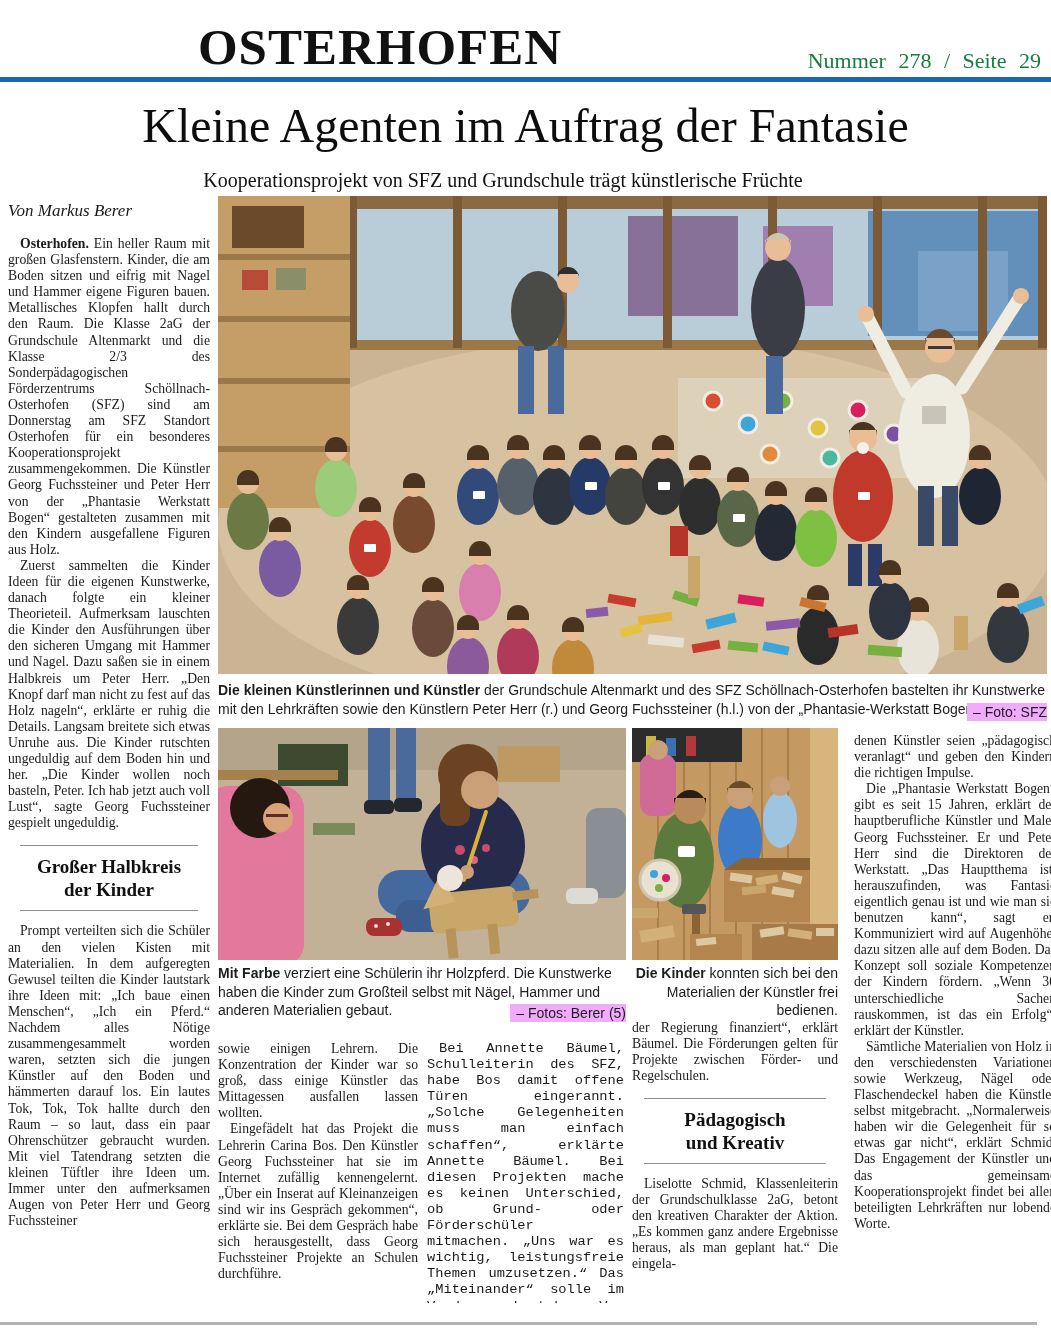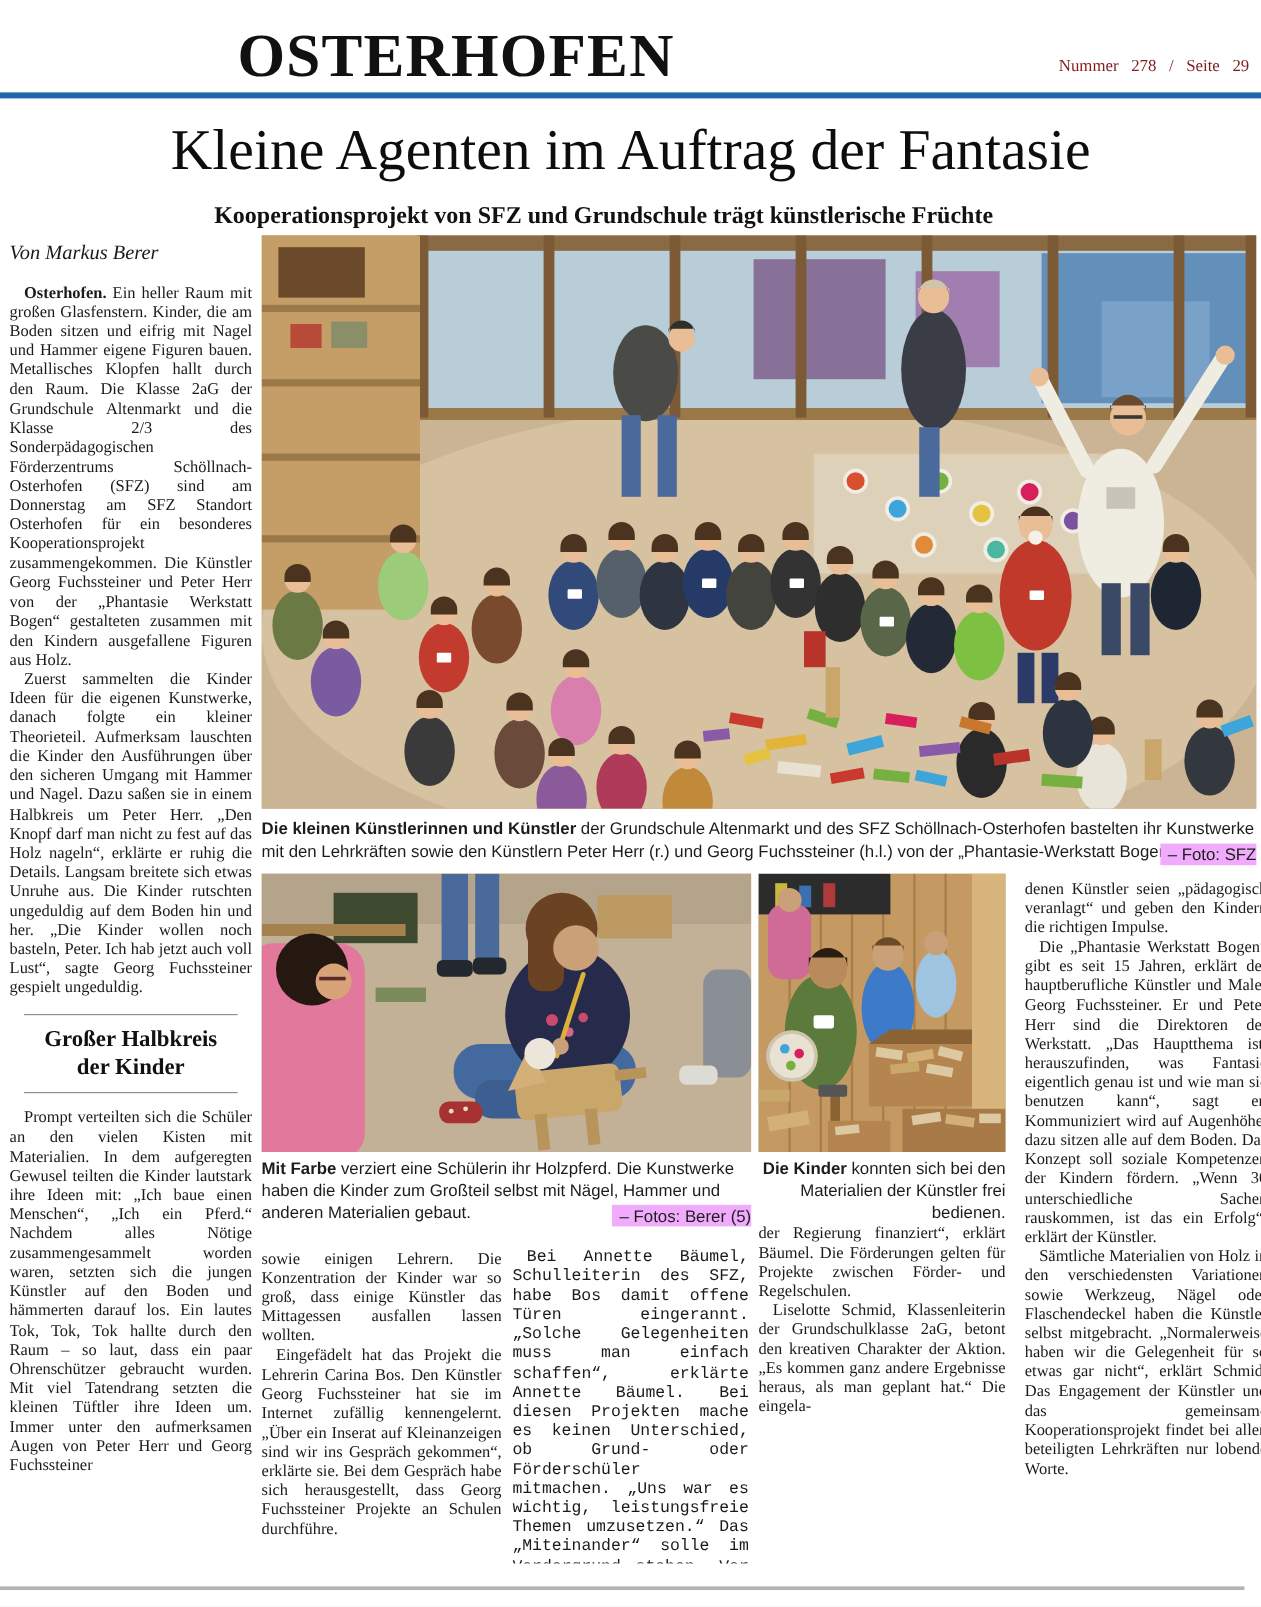--- a/index.html
+++ b/index.html
@@ -7,32 +7,32 @@
     position:relative;width:1051px;height:1339px;background:#ffffff;
     margin:0 auto;overflow:hidden;
     font-family:"Liberation Serif",serif;color:#1a1a1a;
   }
   
   .masthead{
     position:absolute;left:170px;top:18px;width:420px;text-align:center;
     font-size:51px;font-weight:700;letter-spacing:1px;color:#111;
   }
   .issue-info{
-    position:absolute;right:10px;top:48px;font-size:14px;color:#7f1d1d;word-spacing:7px;
+    position:absolute;right:10px;top:48px;font-size:22px;color:#15803d;word-spacing:7px;
   }
   .rule-blue{
     position:absolute;left:0;top:77px;width:1051px;height:5px;background:#1b67a8;
   }
   .headline{
     position:absolute;left:0;top:98px;width:1051px;text-align:center;
     font-size:48px;font-weight:400;color:#0d0d0d;
   }
   .subheadline{
     position:absolute;left:0;top:169px;width:1006px;text-align:center;
-    font-size:20px;font-weight:700;color:#111;
+    font-size:20px;font-weight:400;color:#111;
   }
   .byline{
     position:absolute;left:8px;top:201px;width:202px;
     font-style:italic;font-size:17px;
   }
   
   .bodycol{
     position:absolute;overflow:hidden;
     font-size:13.7px;line-height:16.1px;text-align:justify;
     hyphens:auto;-webkit-hyphens:auto;
@@ -373,20 +373,28 @@
     <p class="indent">Eingefädelt hat das Projekt die Lehrerin Carina Bos. Den Künstler Georg Fuchssteiner hat sie im Internet zufällig kennengelernt. „Über ein Inserat auf Kleinanzeigen sind wir ins Gespräch gekommen“, erklärte sie. Bei dem Gespräch habe sich herausgestellt, dass Georg Fuchssteiner Projekte an Schulen durchführe.</p>
   </div>
 
   <div class="bodycol" id="col3" lang="de">
     <p class="indent">Bei Annette Bäumel, Schulleiterin des SFZ, habe Bos damit offene Türen eingerannt. „Solche Gelegenheiten muss man einfach schaffen“, erklärte Annette Bäumel. Bei diesen Projekten mache es keinen Unterschied, ob Grund- oder Förderschüler mitmachen. „Uns war es wichtig, leistungsfreie Themen umzusetzen.“ Das „Miteinander“ solle im Vordergrund stehen. Vor allem in Bereichen, in denen es kein Richtig oder Falsch gebe. „Das Kooperationsprojekt wird von Mitteln</p>
   </div>
 
   <div class="bodycol" id="col4" lang="de">
     <p class="caption-inline"><span class="lead-in">Die Kinder</span><span> konnten sich bei den Materialien der Künstler frei bedienen.</span></p>
     <p>der Regierung finanziert“, erklärt Bäumel. Die Förderungen gelten für Projekte zwischen Förder- und Regelschulen.</p>
+    <div class="subhead-block">
+      <div class="subhead-rule"></div>
+      <div class="subhead-text">
+        <div>Pädagogisch</div>
+        <div>und Kreativ</div>
+      </div>
+      <div class="subhead-rule"></div>
+    </div>
     <p class="indent">Liselotte Schmid, Klassenleiterin der Grundschulklasse 2aG, betont den kreativen Charakter der Aktion. „Es kommen ganz andere Ergebnisse heraus, als man geplant hat.“ Die eingela-</p>
   </div>
 
   <div class="bodycol" id="col5" lang="de">
     <p>denen Künstler seien „pädagogisch veranlagt“ und geben den Kindern die richtigen Impulse.</p>
     <p class="indent">Die „Phantasie Werkstatt Bogen“ gibt es seit 15 Jahren, erklärt der hauptberufliche Künstler und Maler Georg Fuchssteiner. Er und Peter Herr sind die Direktoren der Werkstatt. „Das Hauptthema ist, herauszufinden, was Fantasie eigentlich genau ist und wie man sie benutzen kann“, sagt er. Kommuniziert wird auf Augenhöhe, dazu sitzen alle auf dem Boden. Das Konzept soll soziale Kompetenzen der Kindern fördern. „Wenn 30 unterschiedliche Sachen rauskommen, ist das ein Erfolg“, erklärt der Künstler.</p>
     <p class="indent">Sämtliche Materialien von Holz in den verschiedensten Variationen sowie Werkzeug, Nägel oder Flaschendeckel haben die Künstler selbst mitgebracht. „Normalerweise haben wir die Gelegenheit für so etwas gar nicht“, erklärt Schmid. Das Engagement der Künstler und das gemeinsame Kooperationsprojekt findet bei allen beteiligten Lehrkräften nur lobende Worte.</p>
   </div>
 
   <div class="rule-bottom"></div>

